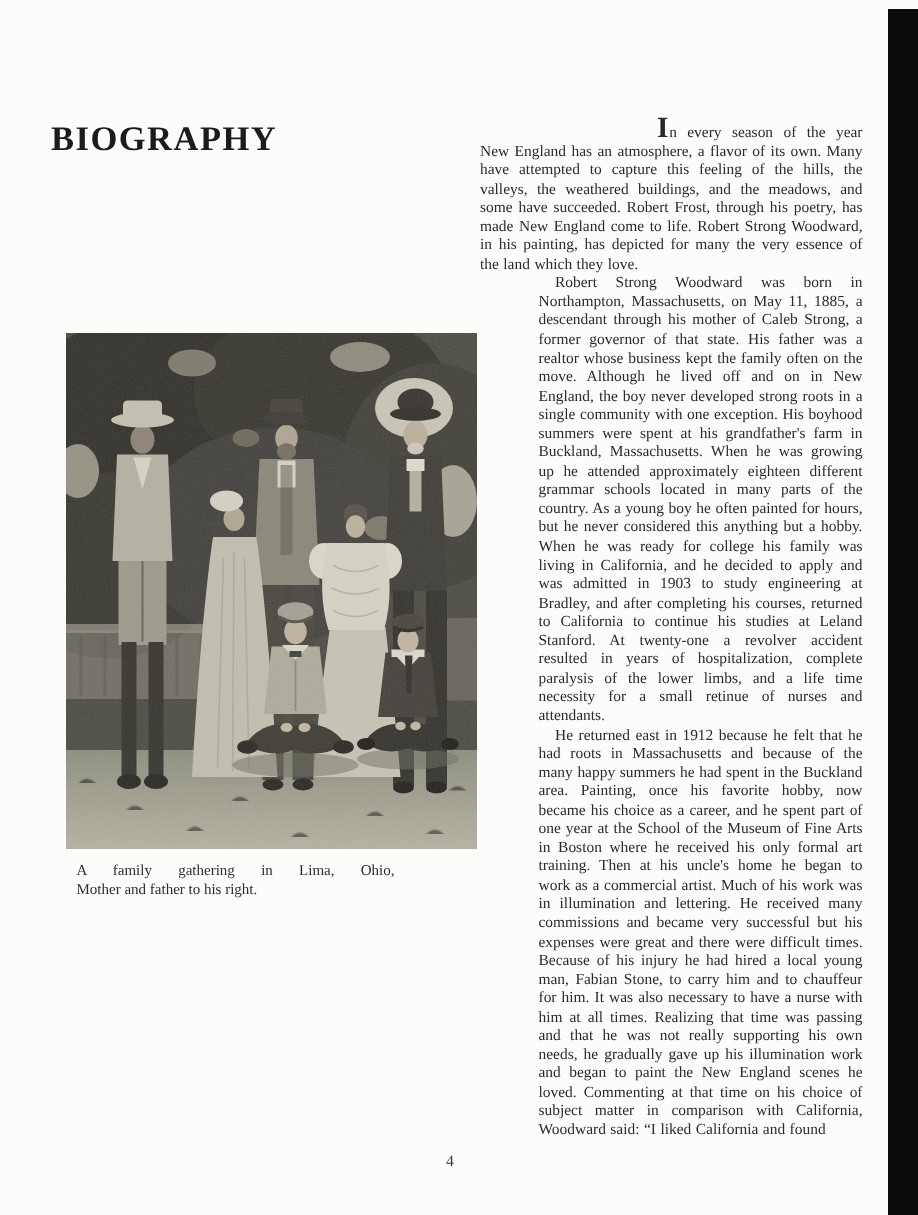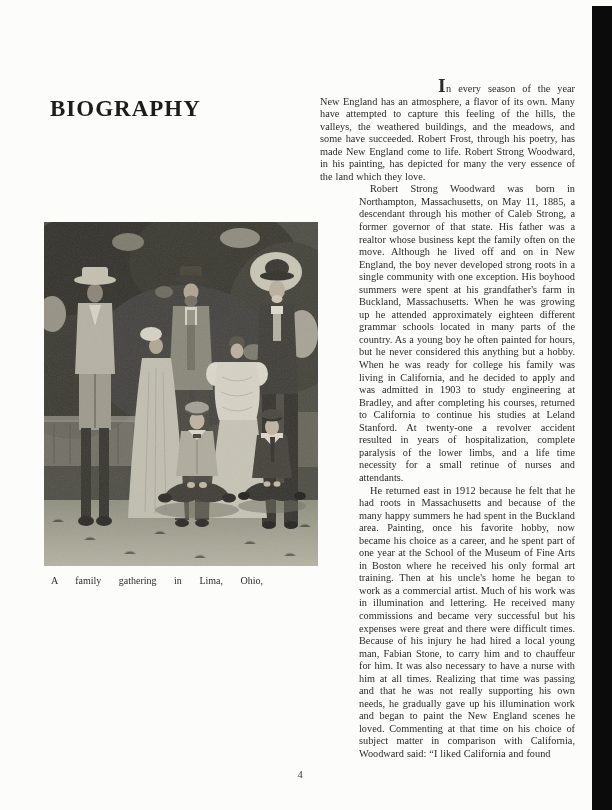--- a/index.html
+++ b/index.html
@@ -1,21 +1,21 @@
 <!DOCTYPE html>
 <html><head>
 <meta charset="utf-8">
 <style>
   html,body{margin:0;padding:0;background:#ffffff;}
   .page{
     position:relative;width:612px;height:810px;background:#fcfcfa;overflow:hidden;
     font-family:"Liberation Serif", serif;color:#2b2a28;
   }
   .title{
-    position:absolute;left:34px;top:80px;margin:16px;
+    position:absolute;left:34px;top:80px;margin:0;
     font-size:23px;font-weight:bold;letter-spacing:1px;color:#1d1c1a;
   }
   .photo-fig{position:absolute;left:44px;top:222px;margin:0;width:274px;}
   .photo{width:274px;height:344px;line-height:0;}
   .photo svg{display:block;}
   .caption{margin-top:8px;width:212px;margin-left:7px;font-size:10px;line-height:13.2px;color:#2e2d2b;}
   .cap-line{width:212px;}
   .cap-line.just{text-align:justify;text-align-last:justify;}
   .body-col{
     position:absolute;left:320px;top:83px;width:255px;
@@ -192,20 +192,21 @@
           <ellipse cx="228" cy="205" rx="7" ry="8" fill="#c1b5a2"></ellipse>
           <ellipse cx="228" cy="193" rx="11" ry="6" fill="#49463e"></ellipse>
           <path d="M218,196 Q228,201 238,196" stroke="#302e28" stroke-width="2" fill="none"></path>
         </g>
 
         <rect x="0" y="0" width="274" height="344" filter="url(#grain)" opacity="0.13"></rect>
       </svg>
     </div>
     <figcaption class="caption">
       <div class="cap-line just">A family gathering in Lima, Ohio,</div>
+      <div class="cap-line">Mother and father to his right.</div>
     </figcaption>
   </figure>
 
   <div class="body-col">
     <p class="para para1"><span class="initial">I</span><span>n every season of the year New England has an atmosphere, a flavor of its own. Many have attempted to capture this feeling of the hills, the valleys, the weathered buildings, and the meadows, and some have succeeded. Robert Frost, through his poetry, has made New England come to life. Robert Strong Woodward, in his painting, has depicted for many the very essence of the land which they love.</span></p>
     <p class="para indent">Robert Strong Woodward was born in Northampton, Massachusetts, on May 11, 1885, a descendant through his mother of Caleb Strong, a former governor of that state. His father was a realtor whose business kept the family often on the move. Although he lived off and on in New England, the boy never developed strong roots in a single community with one exception. His boyhood summers were spent at his grandfather's farm in Buckland, Massachusetts. When he was growing up he attended approximately eighteen different grammar schools located in many parts of the country. As a young boy he often painted for hours, but he never considered this anything but a hobby. When he was ready for college his family was living in California, and he decided to apply and was admitted in 1903 to study engineering at Bradley, and after completing his courses, returned to California to continue his studies at Leland Stanford. At twenty-one a revolver accident resulted in years of hospitalization, complete paralysis of the lower limbs, and a life time necessity for a small retinue of nurses and attendants.</p>
     <p class="para indent">He returned east in 1912 because he felt that he had roots in Massachusetts and because of the many happy summers he had spent in the Buckland area. Painting, once his favorite hobby, now became his choice as a career, and he spent part of one year at the School of the Museum of Fine Arts in Boston where he received his only formal art training. Then at his uncle's home he began to work as a commercial artist. Much of his work was in illumination and lettering. He received many commissions and became very successful but his expenses were great and there were difficult times. Because of his injury he had hired a local young man, Fabian Stone, to carry him and to chauffeur for him. It was also necessary to have a nurse with him at all times. Realizing that time was passing and that he was not really supporting his own needs, he gradually gave up his illumination work and began to paint the New England scenes he loved. Commenting at that time on his choice of subject matter in comparison with California, Woodward said: “I liked California and found</p>
   </div>
 
   <div class="page-number">4</div>

